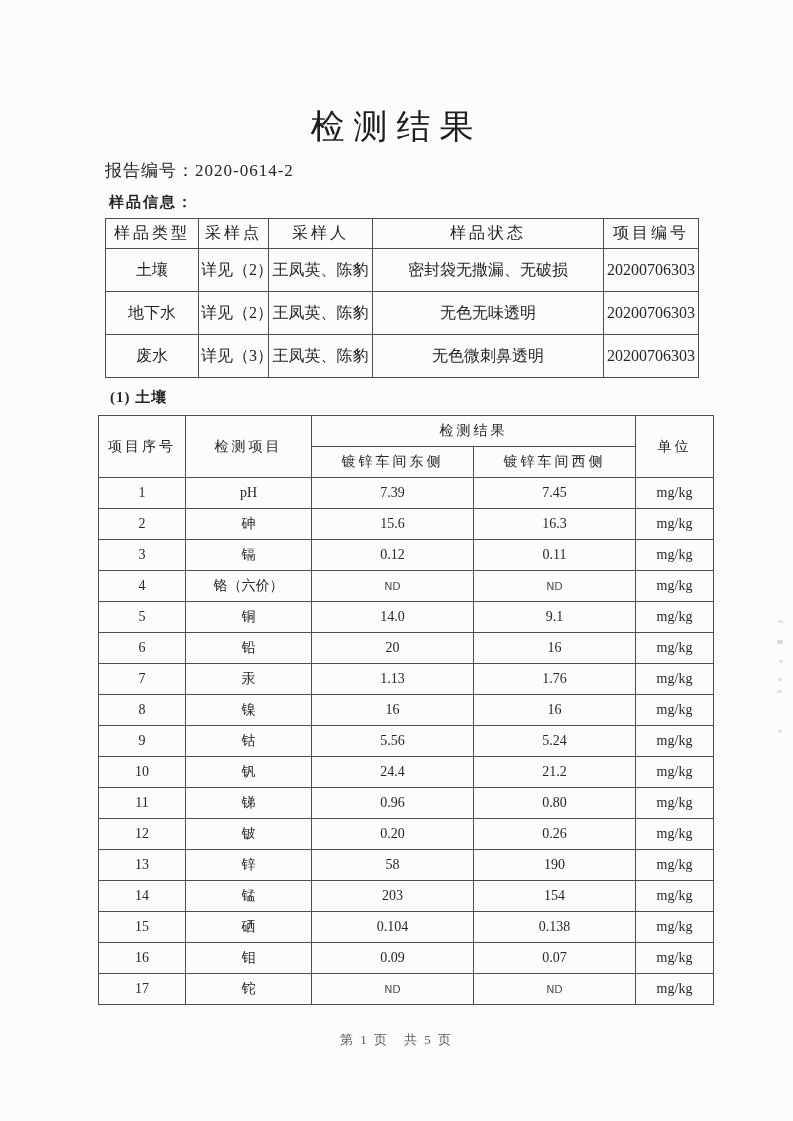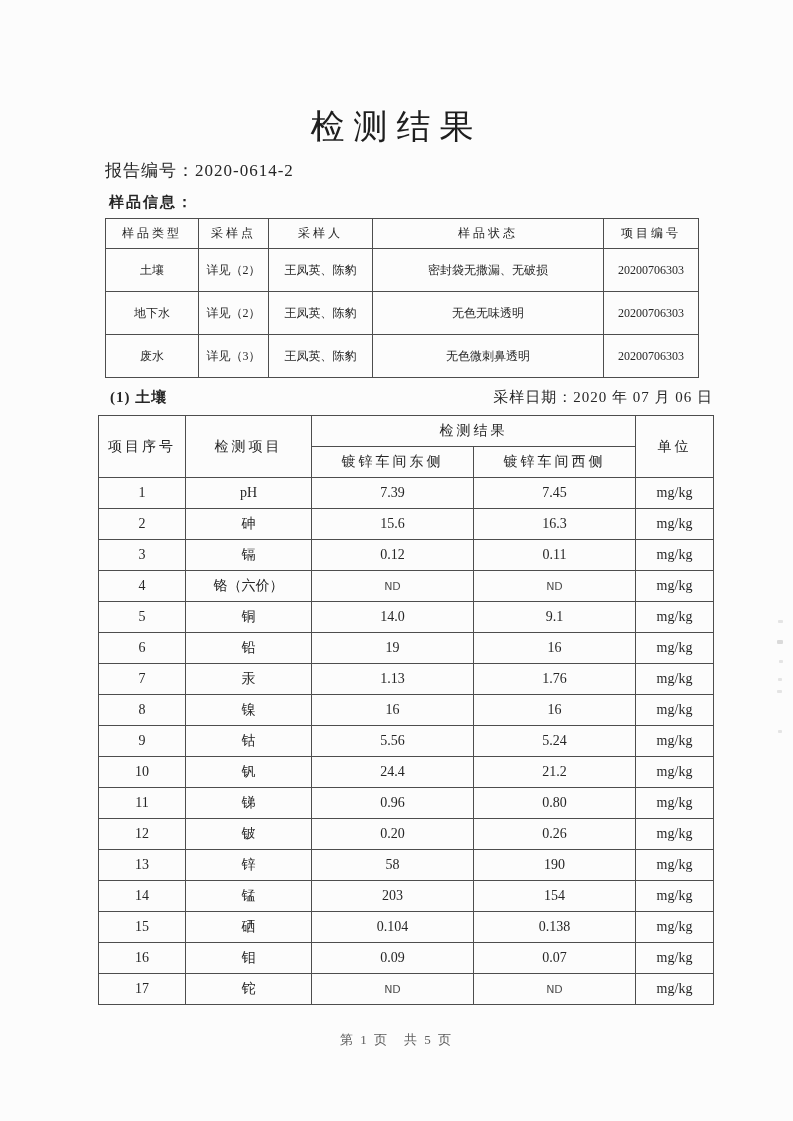--- a/index.html
+++ b/index.html
@@ -52,21 +52,21 @@
     font-weight: 400;
     overflow: hidden;
     white-space: nowrap;
   }
   th { letter-spacing: 3px; }
   .sample-table {
     position: absolute;
     top: 218px;
     left: 105px;
     width: 593px;
-    font-size: 12px;
+    font-size: 16px;
   }
   .sample-table thead tr { height: 30px; }
   .sample-table tbody tr { height: 43px; }
   .section-row {
     position: absolute;
     top: 388px;
     left: 98px;
     width: 615px;
     display: flex;
     justify-content: space-between;
@@ -170,21 +170,20 @@
           <td>详见（3）</td>
           <td>王凤英、陈豹</td>
           <td>无色微刺鼻透明</td>
           <td>20200706303</td>
         </tr>
       </tbody>
   </table>
 
   <div class="section-row">
     <div class="section-label">(1) 土壤</div>
-    <div class="sampling-date">采样日期：2020 年 07 月 06 日</div>
   </div>
 
   <table class="result-table">
     <colgroup>
       <col style="width:87px">
         <col style="width:126px">
         <col style="width:162px">
       <col style="width:162px">
         <col style="width:78px">
     </colgroup>
@@ -232,21 +231,21 @@
         <tr>
           <td>5</td>
           <td>铜</td>
           <td>14.0</td>
           <td>9.1</td>
           <td>mg/kg</td>
         </tr>
         <tr>
           <td>6</td>
           <td>铅</td>
-          <td>19</td>
+          <td>20</td>
           <td>16</td>
           <td>mg/kg</td>
         </tr>
         <tr>
           <td>7</td>
           <td>汞</td>
           <td>1.13</td>
           <td>1.76</td>
           <td>mg/kg</td>
         </tr>

